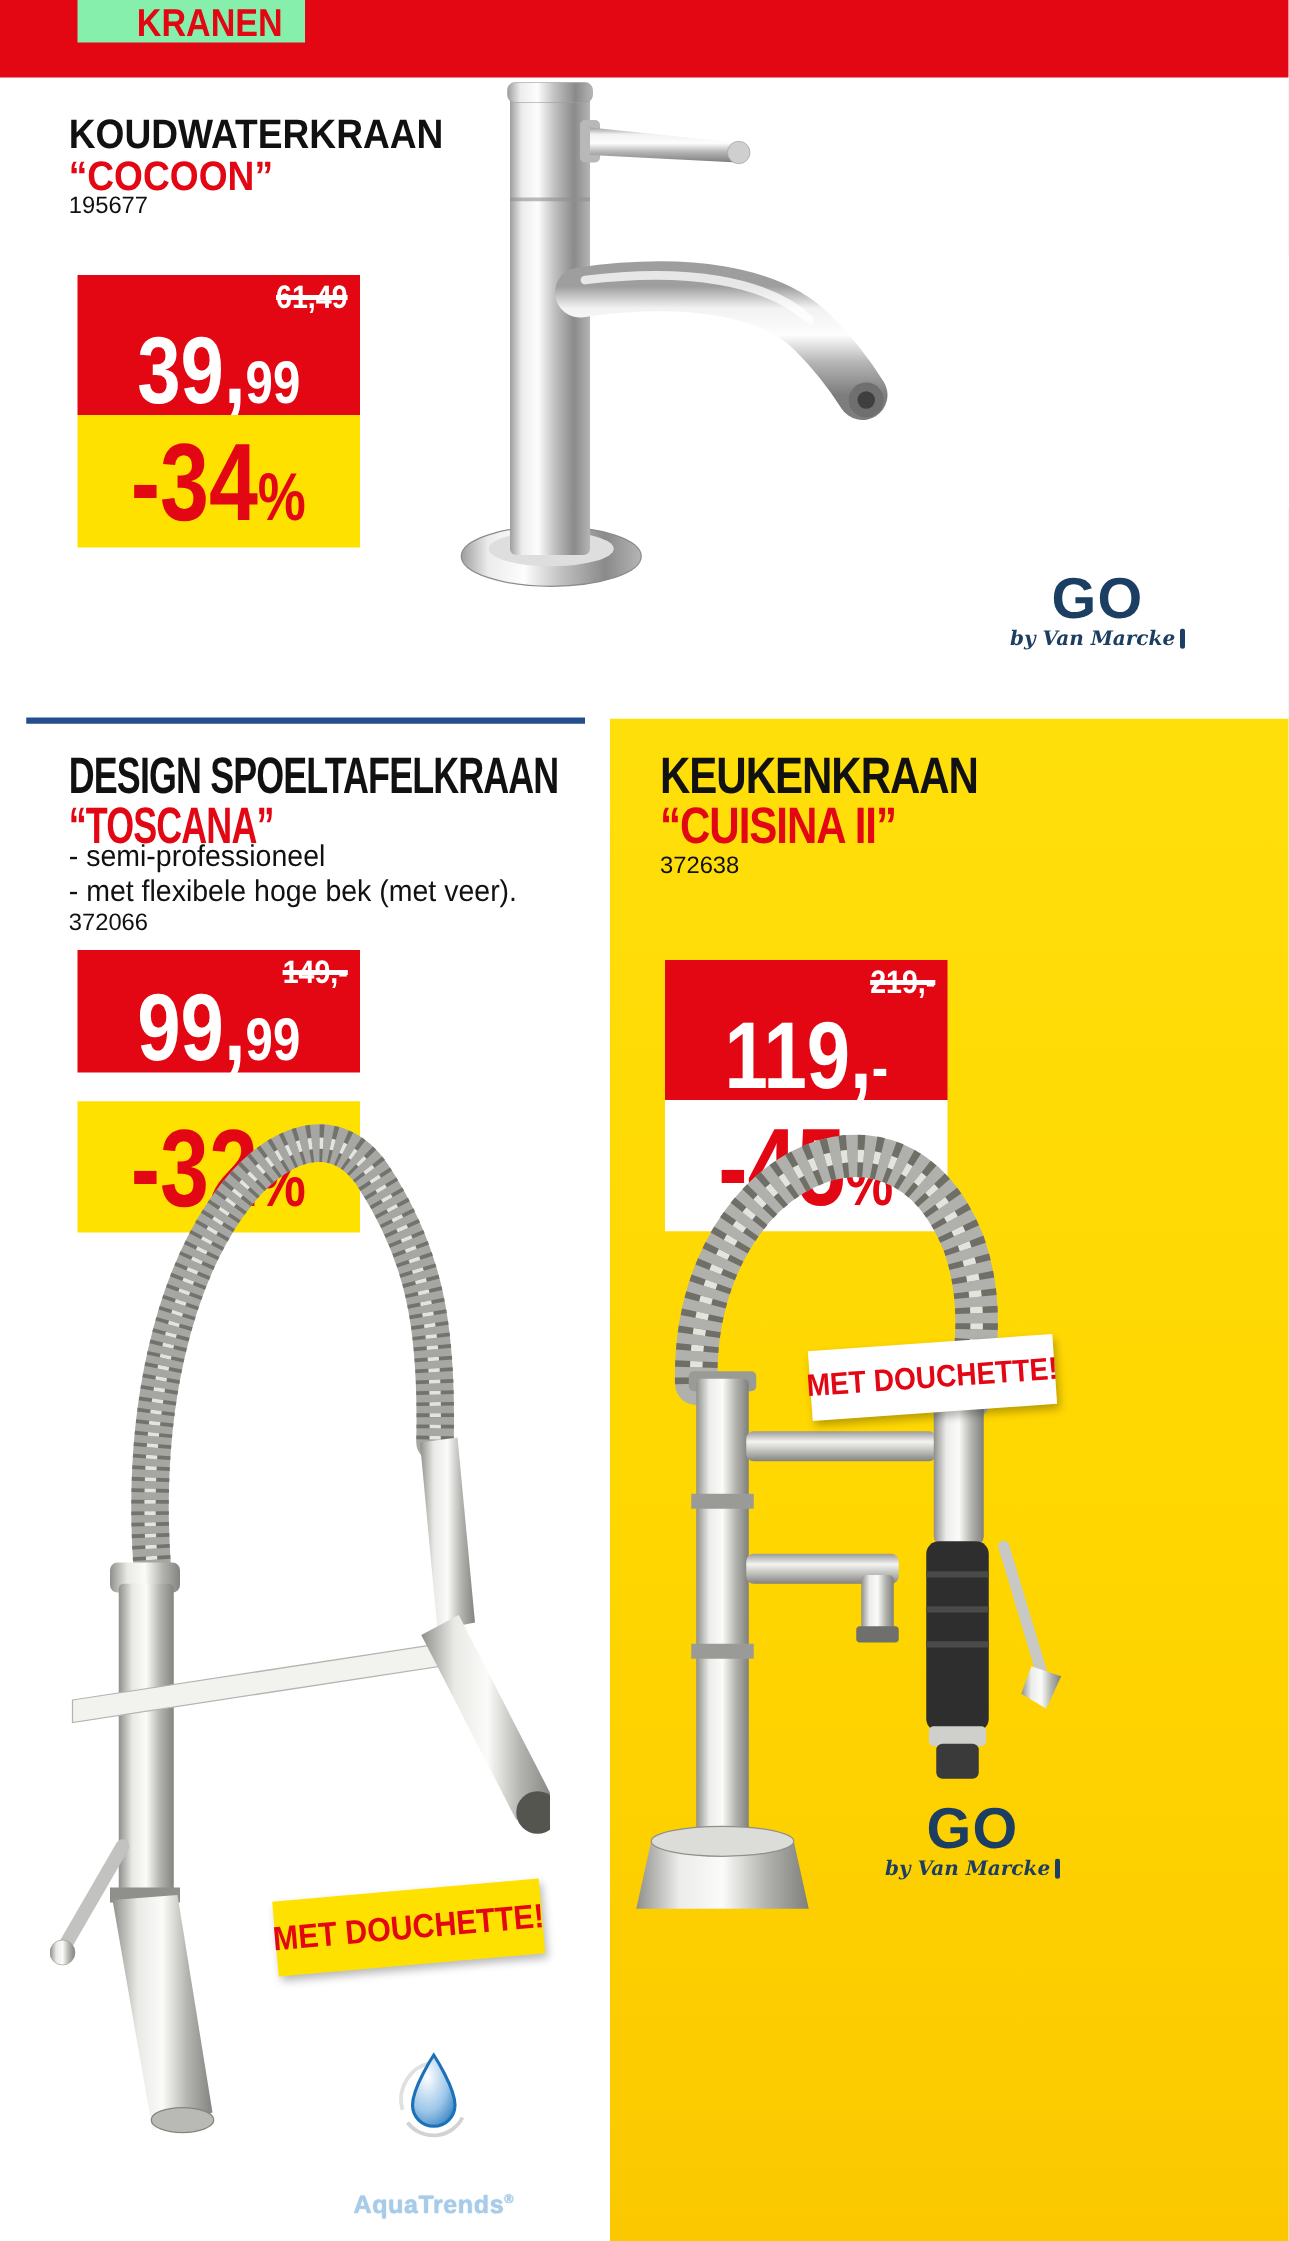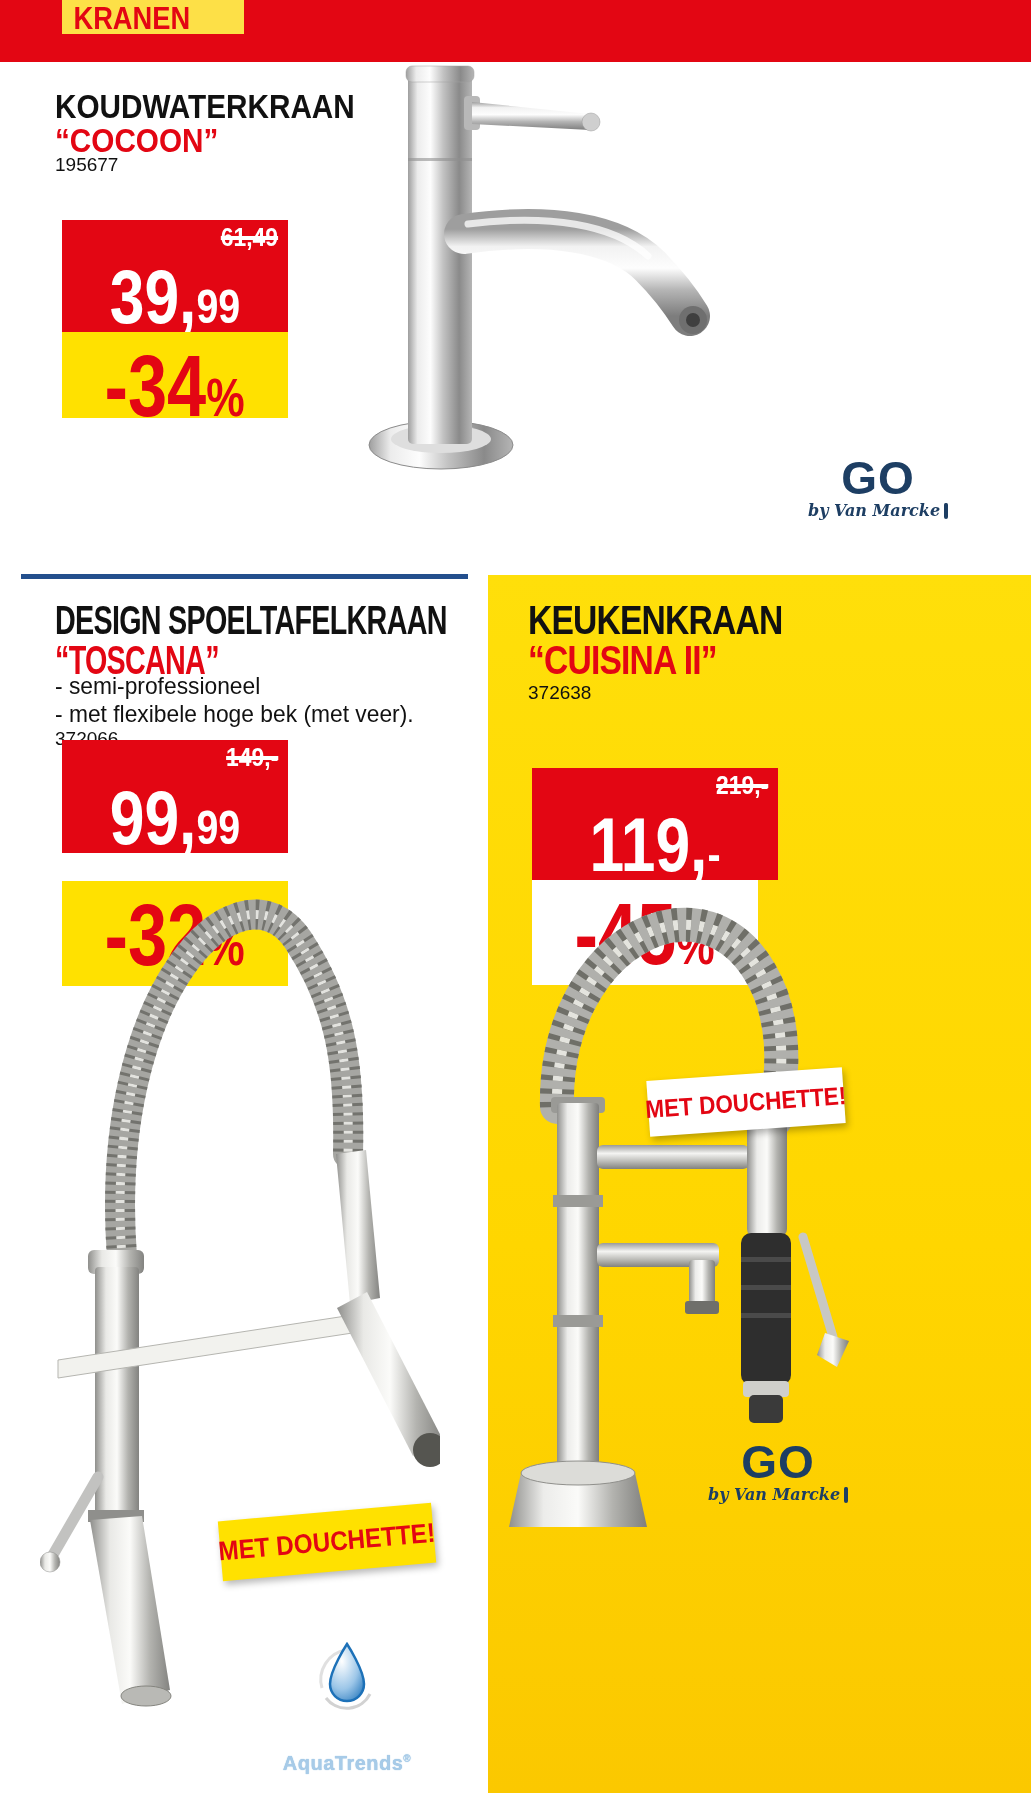--- a/index.html
+++ b/index.html
@@ -2,21 +2,21 @@
 <html><head>
 <meta charset="utf-8">
 <style>
   html,body{margin:0;padding:0;background:#e9e9e9;}
   .page{position:relative;width:1031px;height:1793px;background:#ffffff;overflow:hidden;
         font-family:"Liberation Sans","DejaVu Sans",sans-serif;color:#111;}
   .abs{position:absolute;}
 
   
   .top-band{left:0;top:0;width:1031px;height:62px;background:#e30613;}
-  .kranen-box{left:62px;top:0;width:182px;height:34px;background:#fde047;display:flex;align-items:flex-end;}
+  .kranen-box{left:62px;top:0;width:182px;height:34px;background:#86efac;display:flex;align-items:flex-end;justify-content:flex-end;}
   .kranen-title{font-size:31px;font-weight:bold;color:#e30613;line-height:1;padding-left:13px;
         transform:scaleX(.88);transform-origin:0 100%;white-space:nowrap;letter-spacing:0px;}
 
   
   .p-name{font-size:33px;font-weight:bold;color:#111;line-height:1;white-space:nowrap;
         transform:scaleX(.9);transform-origin:0 0;}
   .p-name.big{font-size:41px;transform:scaleX(.7);letter-spacing:-1px;}
   .p-variant{font-size:33px;font-weight:bold;color:#e30613;line-height:1;white-space:nowrap;
         transform:scaleX(.9);transform-origin:0 0;}
   .p-variant.big{font-size:41px;transform:scaleX(.7);letter-spacing:-1px;}
@@ -27,21 +27,21 @@
   .price-box{width:226px;height:112px;background:#e30613;}
   .old-price{position:absolute;top:2px;right:10px;color:#fff;font-weight:bold;font-size:26px;
         text-decoration:line-through;text-decoration-thickness:4px;white-space:nowrap;
         transform:scaleX(.88);transform-origin:100% 0;}
   .main-price{position:absolute;left:0;right:0;bottom:0px;display:flex;justify-content:center;
         align-items:baseline;color:#fff;font-weight:bold;line-height:.92;
         transform:scaleX(.82);transform-origin:50% 100%;}
   .main-price .big-digits{font-size:76px;}
   .main-price .cents{font-size:48px;}
 
-  .discount-box{width:226px;height:86px;background:#ffe100;display:flex;justify-content:center;
+  .discount-box{width:226px;height:106px;background:#ffe100;display:flex;justify-content:center;
         align-items:baseline;color:#e30613;font-weight:bold;}
   .discount-box.on-white{background:#ffffff;}
   .discount-inner{display:flex;align-items:baseline;transform:scaleX(.8);transform-origin:50% 50%;
         line-height:1;padding-top:10px;}
   .disc-num{font-size:88px;}
   .disc-pct{font-size:54px;}
 
   
   .divider{left:21px;top:574px;width:447px;height:5px;background:#234f8d;}
   .yellow-col{left:488px;top:575px;width:543px;height:1218px;
@@ -140,21 +140,21 @@
       <span class="vm-shield"></span>
     </div>
   </div>
 
   <div class="abs p-name big" style="left:55px;top:600px;">DESIGN SPOELTAFELKRAAN</div>
   <div class="abs p-variant big" style="left:55px;top:640px;">“TOSCANA”</div>
   <div class="abs p-feature" style="left:55px;top:672px;">- semi-professioneel</div>
   <div class="abs p-feature" style="left:55px;top:700px;">- met flexibele hoge bek (met veer).</div>
   <div class="abs p-sku" style="left:55px;top:728px;">372066</div>
 
-  <div class="abs price-box" style="left:62px;top:740px;height:113px;text-align:center;">
+  <div class="abs price-box" style="left:62px;top:760px;height:98px;text-align:center;">
     <div class="old-price">149,-</div>
     <div class="main-price">
       <span class="big-digits">99,</span>
       <span class="cents">99</span>
     </div>
   </div>
   <div class="abs discount-box" style="left:62px;top:881px;height:105px;">
     <div class="discount-inner">
       <span class="disc-num">-32</span>
       <span class="disc-pct">%</span>
@@ -212,21 +212,21 @@
     </svg>
     <div class="aqua-text">
       <span>AquaTrends</span><span class="aqua-reg">®</span>
     </div>
   </div>
 
   <div class="abs p-name big" style="left:528px;top:600px;transform:scaleX(.82);">KEUKENKRAAN</div>
   <div class="abs p-variant big" style="left:528px;top:640px;transform:scaleX(.82);">“CUISINA II”</div>
   <div class="abs p-sku" style="left:528px;top:682px;">372638</div>
 
-  <div class="abs price-box" style="left:532px;top:768px;padding-left:20px;">
+  <div class="abs price-box" style="left:532px;top:768px;">
     <div class="old-price">219,-</div>
     <div class="main-price">
       <span class="big-digits">119,</span>
       <span class="cents">-</span>
     </div>
   </div>
   <div class="abs discount-box on-white" style="left:532px;top:880px;height:105px;">
     <div class="discount-inner">
       <span class="disc-num">-45</span>
       <span class="disc-pct">%</span>

